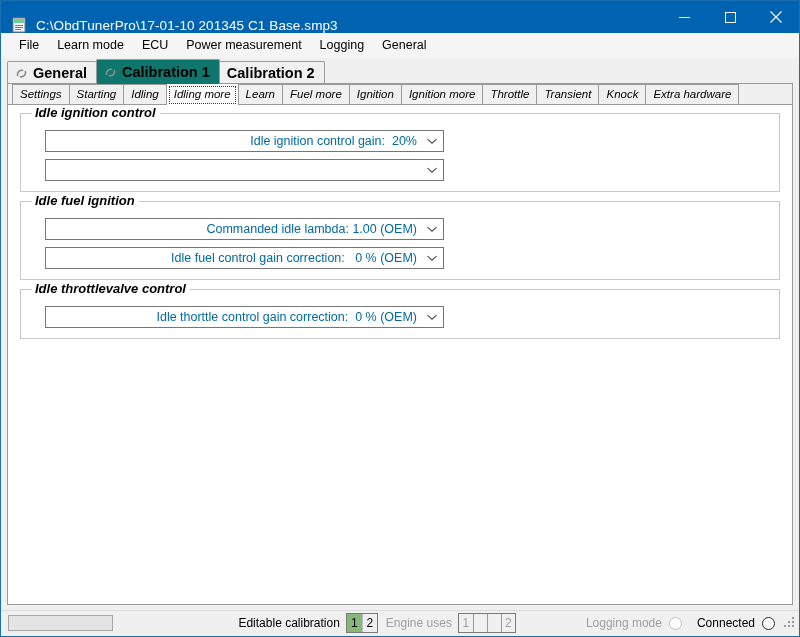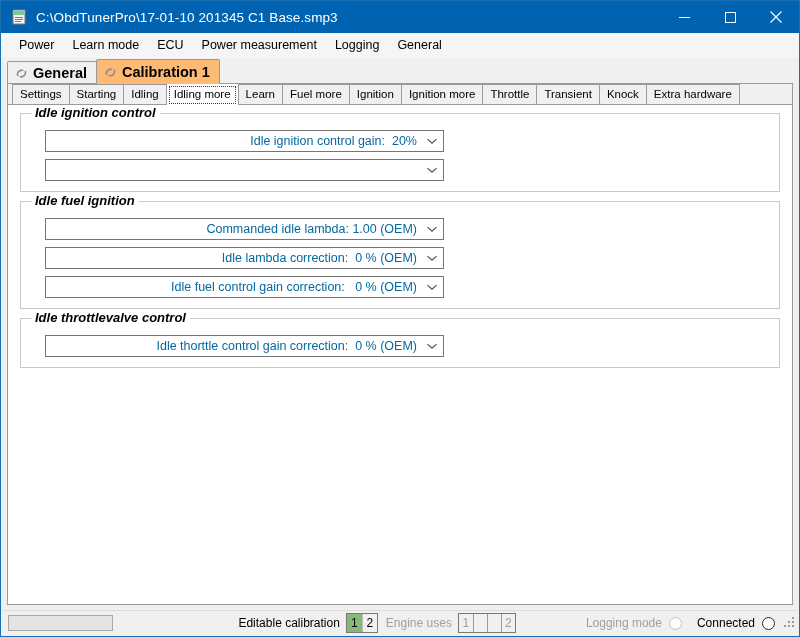--- a/index.html
+++ b/index.html
@@ -21,21 +21,21 @@
     border: 1px solid #1a6fb0;
     background: #f0f0f0;
     overflow: hidden;
   }
 
   
   .titlebar {
     height: 32px;
     background: #0063b1;
     display: flex;
-    align-items: center;
+    align-items: flex-end;
     position: relative;
     user-select: none;
   }
   .title-icon {
     width: 16px;
     height: 16px;
     margin-left: 10px;
     margin-right: 9px;
     position: relative;
     flex: 0 0 auto;
@@ -107,21 +107,21 @@
     background: #f0f0f0;
     border: 1px solid #9a9a9a;
     border-bottom: none;
     margin-right: -1px;
     border-radius: 2px 2px 0 0;
     white-space: nowrap;
     cursor: default;
     position: relative;
   }
   .mtab.selected {
-    background: #fdba74;
+    background: #0f766e;
     height: 25px;
     z-index: 5;
     border-color: #9a9a9a;
   }
   .mtab .tico { display: inline-block; width: 13px; height: 13px; flex: 0 0 auto; }
 
   
   .panel {
     position: absolute;
     left: 6px;
@@ -136,20 +136,21 @@
   
   .subtabs {
     display: flex;
     align-items: flex-end;
     height: 21px;
     background: #f0f0f0;
     border-bottom: 1px solid #9a9a9a;
     padding-left: 4px;
     box-sizing: border-box;
     user-select: none;
+    font-style: italic;
   }
   .stab {
     font-size: 11.5px;
     color: #000;
     height: 20px;
     line-height: 19px;
     padding: 0 7px;
     box-sizing: border-box;
     background: #f0f0f0;
     border: 1px solid #9a9a9a;
@@ -358,21 +359,21 @@
       </div>
       <div class="wc-btn close">
         <svg width="12" height="12" viewBox="0 0 12 12">
             <path d="M0.5 0.5 L11.5 11.5 M11.5 0.5 L0.5 11.5" stroke="#ffffff" stroke-width="1.1"></path>
           </svg>
       </div>
     </div>
   </div>
 
   <div class="menubar">
-    <div class="menu-item">Power</div>
+    <div class="menu-item">File</div>
     <div class="menu-item">Learn mode</div>
     <div class="menu-item">ECU</div>
     <div class="menu-item">Power measurement</div>
     <div class="menu-item">Logging</div>
     <div class="menu-item">General</div>
   </div>
 
   <div class="maintabs-wrap">
     <div class="maintabs">
       <div class="mtab">
@@ -388,20 +389,23 @@
       <div class="mtab selected">
         <span class="tico">
           <svg width="13" height="13" viewBox="0 0 16 16">
             <path d="M8 2 L11 5 L8 5 A4 4 0 0 0 4.4 10.4 L2.6 11.6 A6 6 0 0 1 8 3.2 Z" fill="#8c8c8c"></path>
             <path d="M8 14 L5 11 L8 11 A4 4 0 0 0 11.6 5.6 L13.4 4.4 A6 6 0 0 1 8 12.8 Z" fill="#8c8c8c"></path>
           </svg>
         </span>
         <span>Calibration 1</span>
       </div>
 
+      <div class="mtab">
+        <span>Calibration 2</span>
+      </div>
     </div>
   </div>
 
   <div class="panel">
 
     <div class="subtabs">
       <div class="stab">Settings</div>
       <div class="stab">Starting</div>
       <div class="stab">Idling</div>
       <div class="stab selected"><span>Idling more</span><span class="focusring"></span></div>
@@ -447,30 +451,20 @@
           <span class="ctext">
             <span>Commanded idle lambda:</span>&nbsp;<span>1.00 (OEM)</span>
           </span>
           <span class="carrow">
             <svg width="12" height="8" viewBox="0 0 12 8">
                 <path d="M1.5 2.2 L6 6.2 L10.5 2.2" fill="none" stroke="#4a4a4a" stroke-width="1.1"></path>
               </svg>
           </span>
         </div>
 
-        <div class="combo">
-          <span class="ctext">
-            <span>Idle lambda correction:</span>&nbsp;&nbsp;<span>0 % (OEM)</span>
-          </span>
-          <span class="carrow">
-            <svg width="12" height="8" viewBox="0 0 12 8">
-                <path d="M1.5 2.2 L6 6.2 L10.5 2.2" fill="none" stroke="#4a4a4a" stroke-width="1.1"></path>
-              </svg>
-          </span>
-        </div>
 
         <div class="combo">
           <span class="ctext">
             <span>Idle fuel control gain correction:</span>&nbsp;&nbsp;&nbsp;<span>0 % (OEM)</span>
           </span>
           <span class="carrow">
             <svg width="12" height="8" viewBox="0 0 12 8">
                 <path d="M1.5 2.2 L6 6.2 L10.5 2.2" fill="none" stroke="#4a4a4a" stroke-width="1.1"></path>
               </svg>
           </span>

